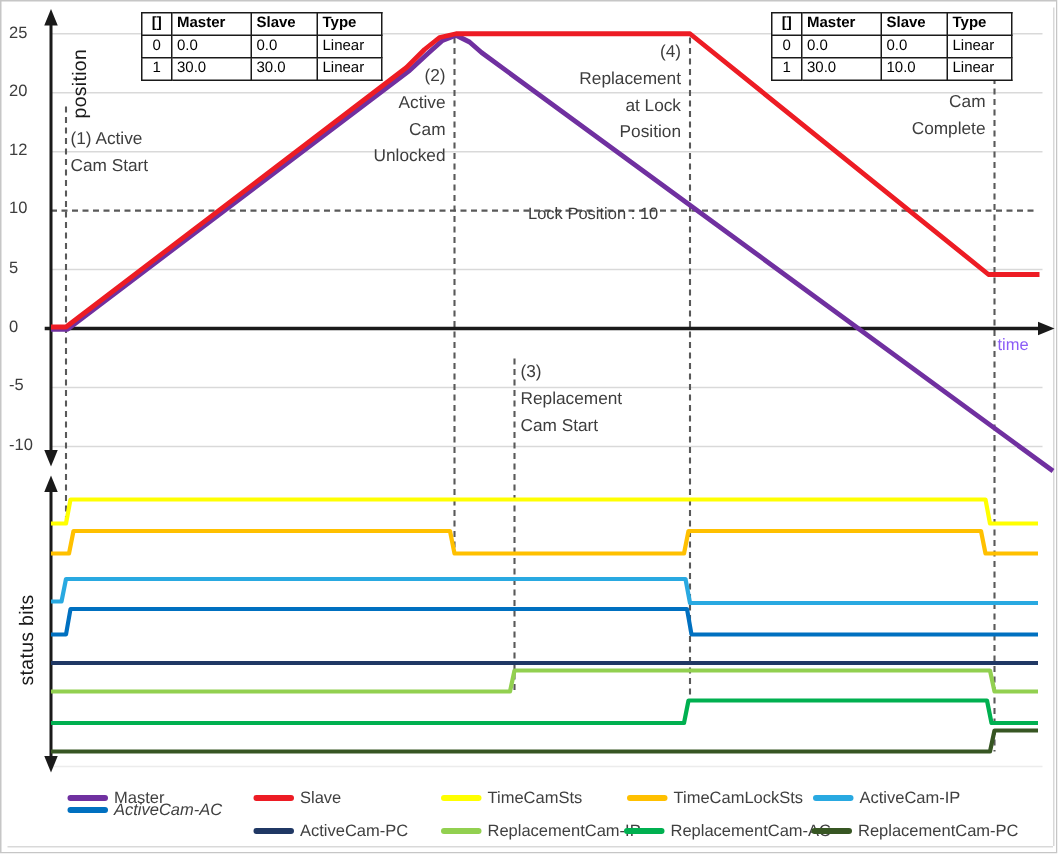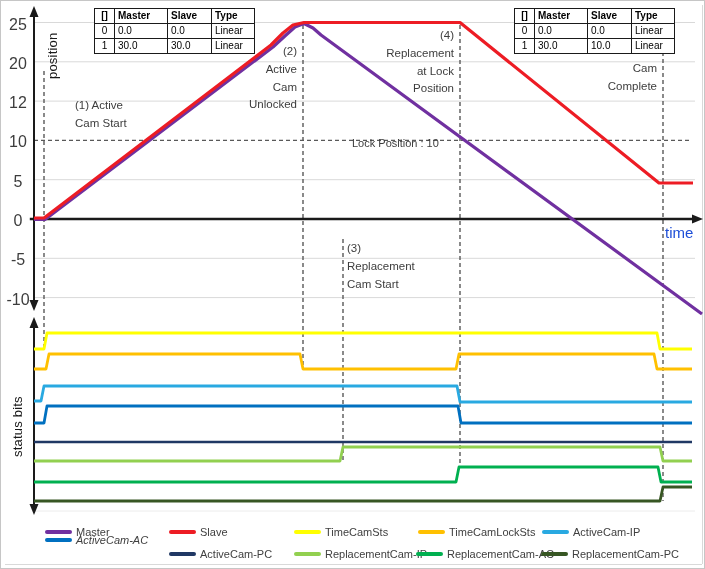--- a/index.html
+++ b/index.html
@@ -9,27 +9,27 @@
     font-family:"Liberation Sans",sans-serif;
   }
   #plot{position:absolute;left:0;top:0;}
   .ann{
     position:absolute;font-size:11.5px;line-height:1.55;color:#3d3d3d;
     white-space:pre-line;
   }
   .ann.right{text-align:right;}
   .lock-label{position:absolute;font-size:11px;color:#3d3d3d;white-space:nowrap;}
   .ytick{
-    position:absolute;width:24px;text-align:center;font-size:16px;color:#3d3d3d;
+    position:absolute;width:24px;text-align:left;font-size:11px;color:#3d3d3d;
   }
   .vlabel{
     position:absolute;transform-origin:0 0;transform:rotate(-90deg);
     font-size:13px;color:#1a1a1a;white-space:nowrap;letter-spacing:.2px;
   }
-  .xlabel-time{position:absolute;font-size:15px;color:#1d4ed8;}
+  .xlabel-time{position:absolute;font-size:11px;color:#8b5cf6;}
   table.cam{
     position:absolute;border-collapse:collapse;background:#fff;
     font-size:10px;color:#000;table-layout:fixed;
   }
   table.cam th,table.cam td{
     border:1px solid #1a1a1a;padding:0 3px;height:14px;line-height:14px;
     overflow:hidden;white-space:nowrap;
   }
   table.cam th{font-weight:700;text-align:left;background:#fff;}
   table.cam td{text-align:left;}
@@ -90,21 +90,21 @@
       <div class="ytick" style="left: 5px; top: 14.5px;">25</div>
       <div class="ytick" style="left: 5px; top: 53.8px;">20</div>
       <div class="ytick" style="left: 5px; top: 93.1px;">12</div>
       <div class="ytick" style="left: 5px; top: 132.4px;">10</div>
       <div class="ytick" style="left: 5px; top: 171.7px;">5</div>
       <div class="ytick" style="left: 5px; top: 211px;">0</div>
       <div class="ytick" style="left: 5px; top: 250.3px;">-5</div>
       <div class="ytick" style="left: 5px; top: 289.6px;">-10</div>
     </div>
 
-  <div class="ann" style="left:46px;top:96px;margin-left:28px;">(1) Active
+  <div class="ann" style="left:46px;top:84px;">(1) Active
 Cam Start</div>
   <div class="ann right" style="right:407px;top:42px;">(2)
 Active
 Cam
 Unlocked</div>
   <div class="ann" style="left:346px;top:239px;">(3)
 Replacement
 Cam Start</div>
   <div class="ann right" style="right:250px;top:26px;">(4)
 Replacement

